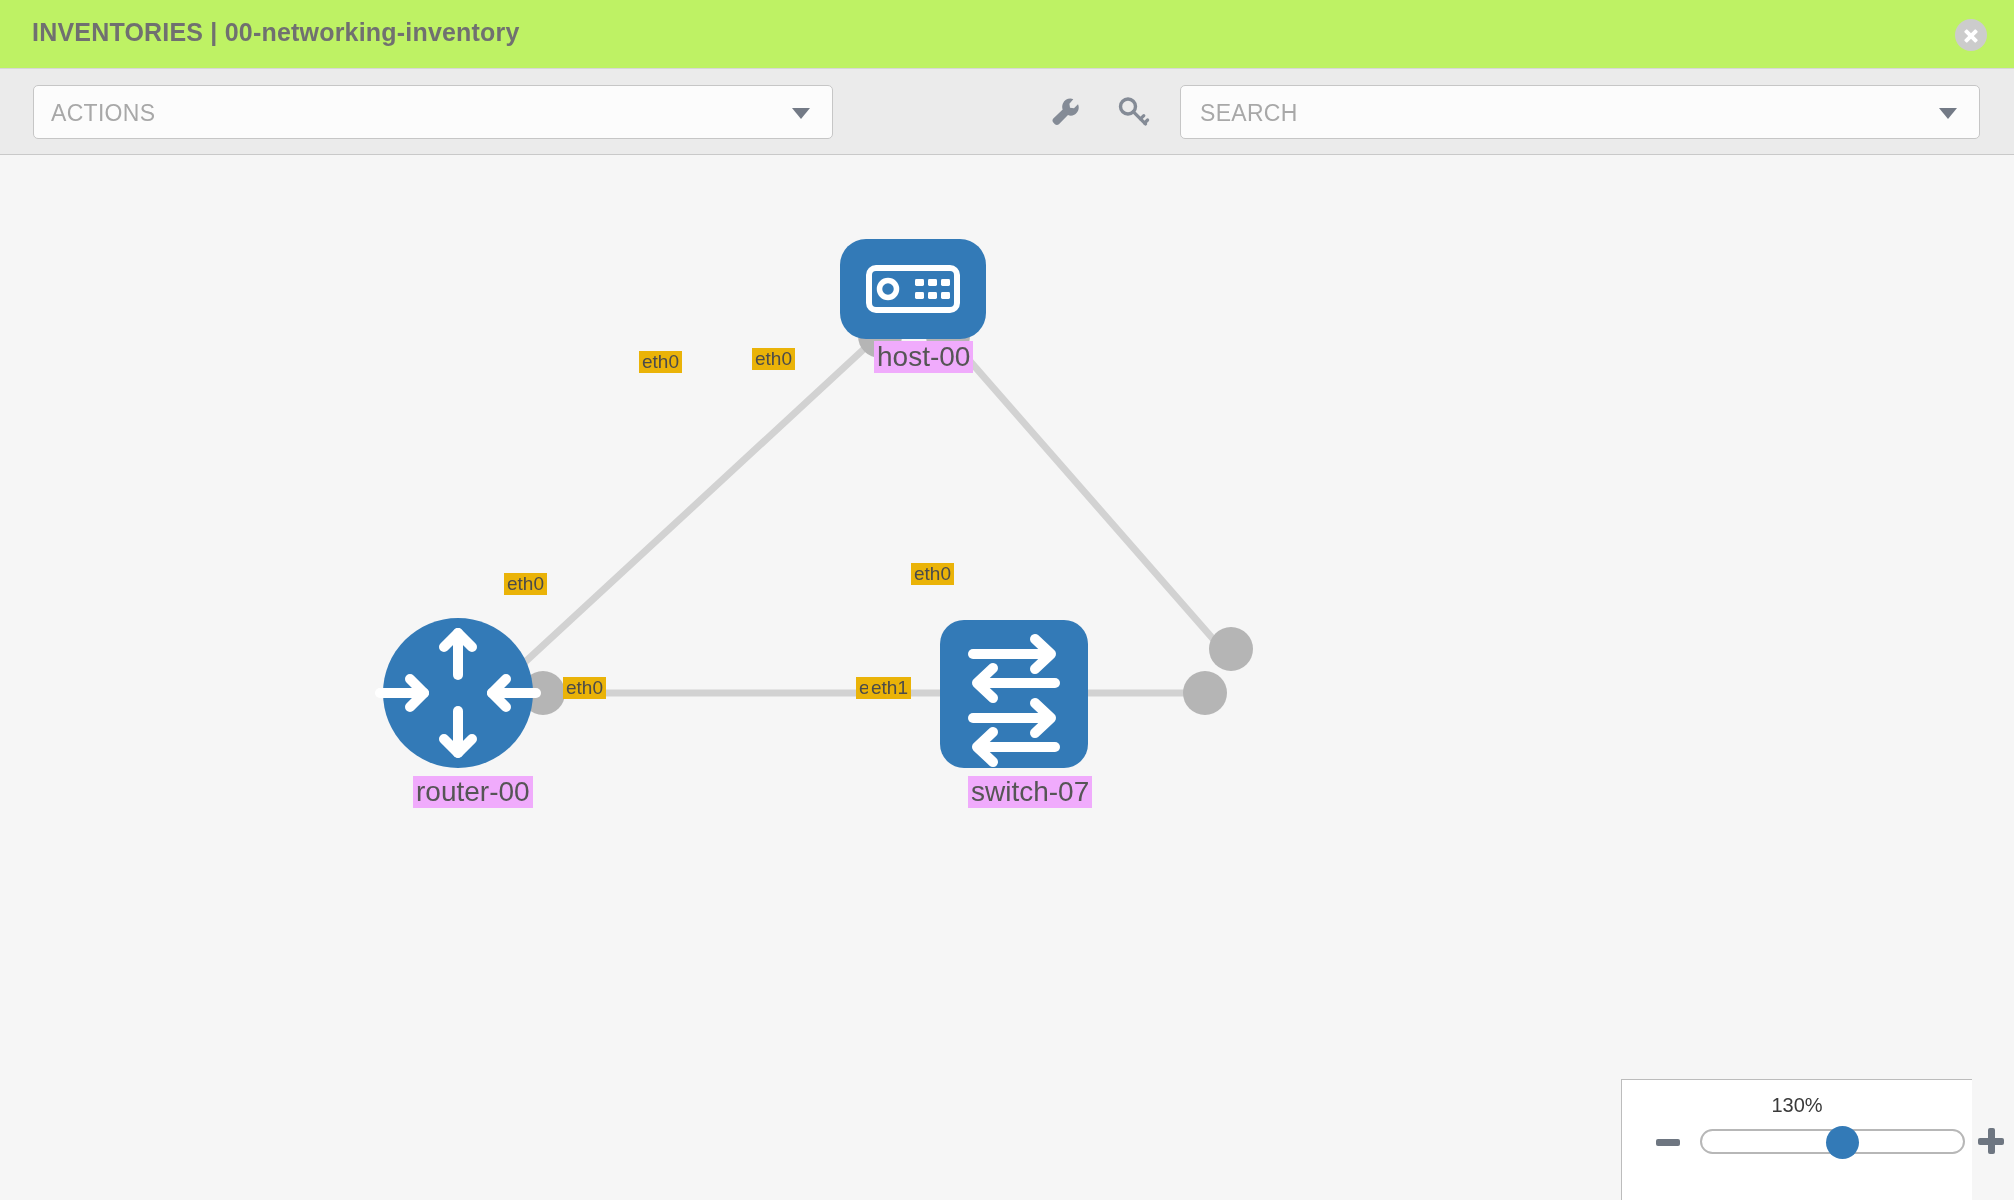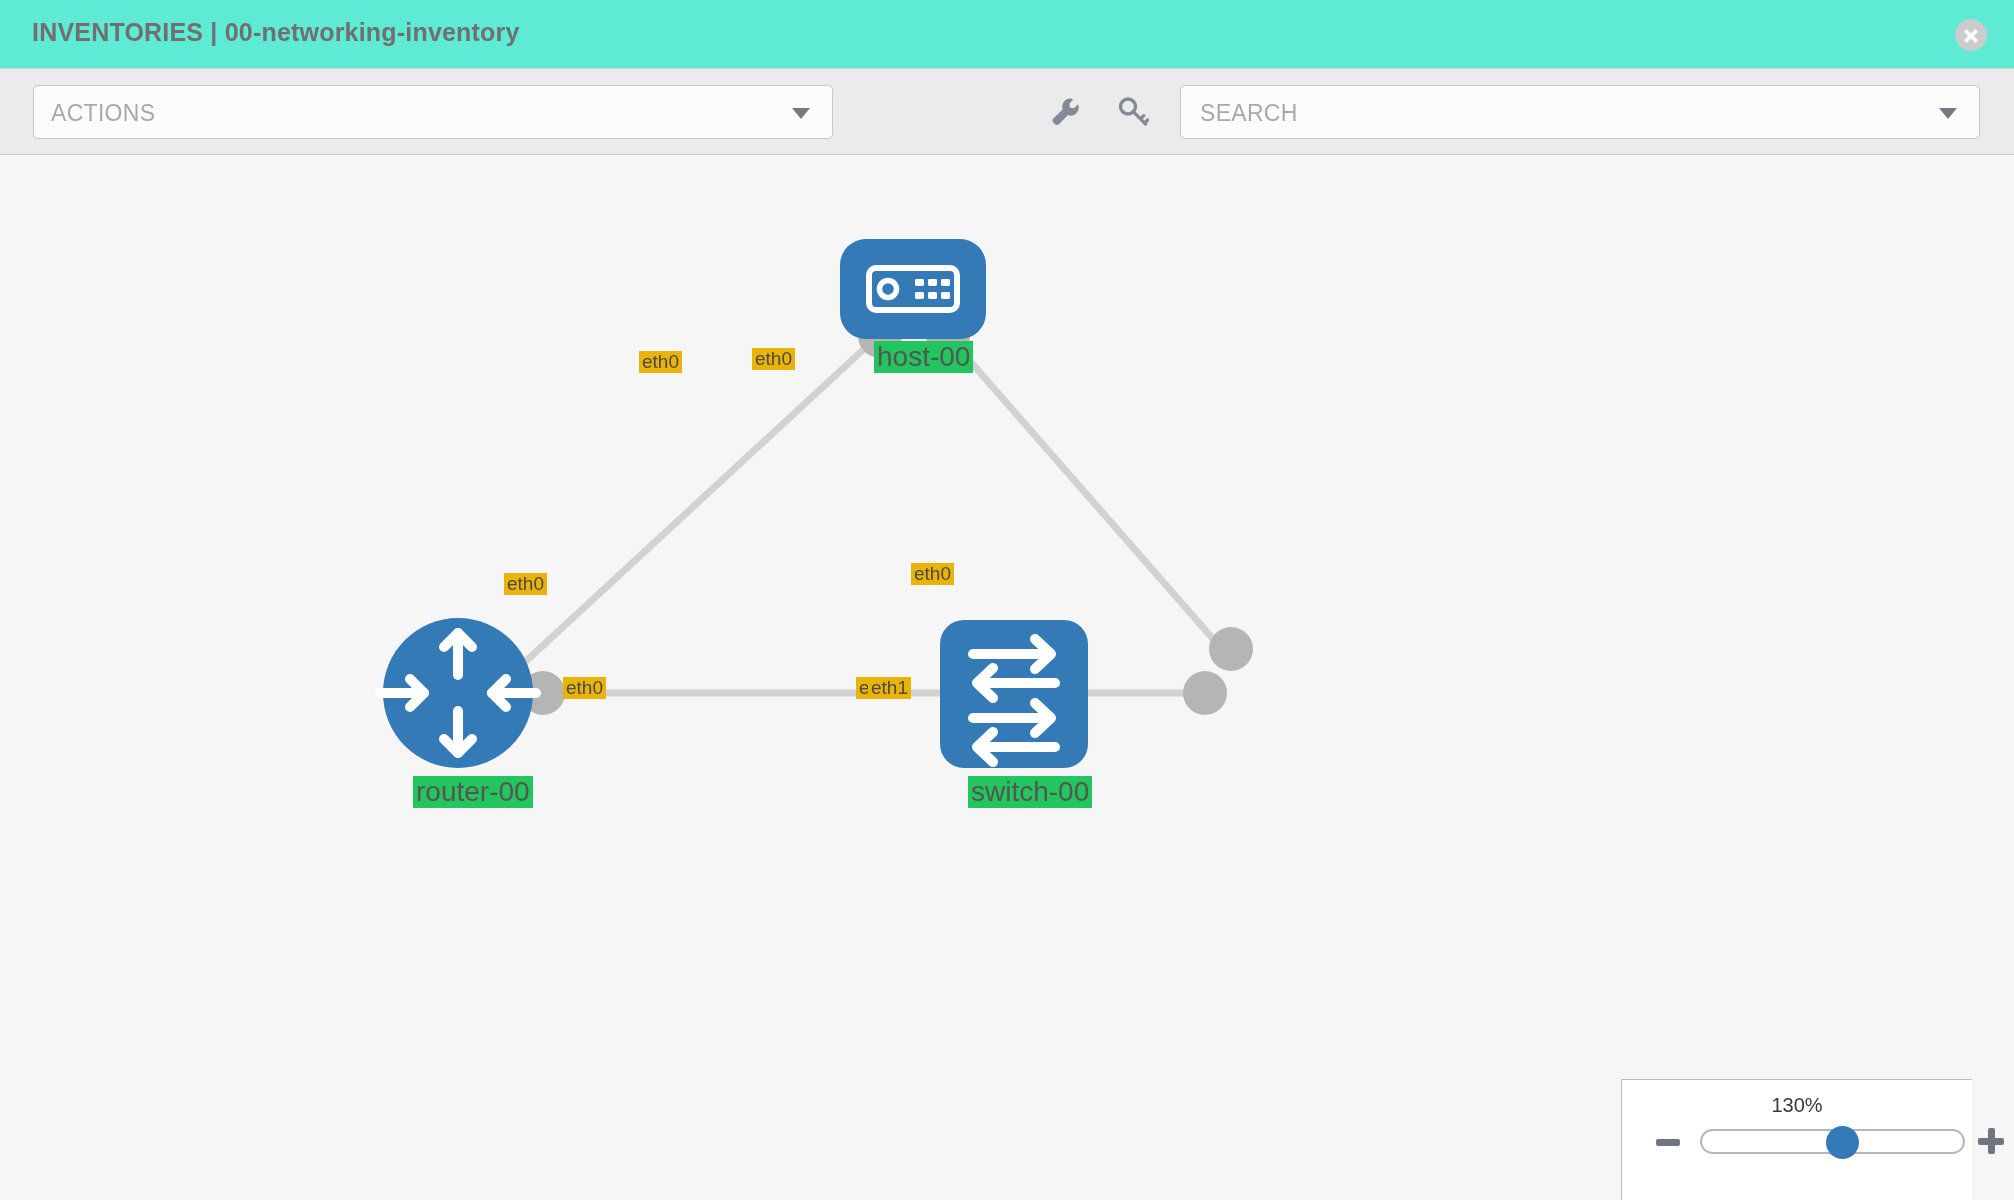--- a/index.html
+++ b/index.html
@@ -13,21 +13,21 @@
     position: relative;
     width: 2014px; height: 1200px;
     background: #f6f6f6;
   }
 
   
   .titlebar {
     position: absolute;
     left: 0; top: 0;
     width: 2014px; height: 69px;
-    background: #5eead4;
+    background: #bef264;
     border-bottom: 1px solid #d7d7d7;
   }
   .title-text {
     position: absolute;
     left: 32px; top: 18px;
     font-size: 25px;
     font-weight: bold;
     color: #707070;
     letter-spacing: 0.2px;
     white-space: nowrap;
@@ -121,21 +121,21 @@
     position: absolute;
     left: 0; top: 0;
     width: 2014px; height: 1044px;
   }
 
   
   .node-label {
     position: absolute;
     font-size: 28px;
     color: #555555;
-    background: #22c55e;
+    background: #f0abfc;
     white-space: nowrap;
     padding: 0 3px;
   }
   .iface-label {
     position: absolute;
     font-size: 19px;
     color: #4b4b4b;
     background: #eab308;
     white-space: nowrap;
     padding: 0 3px;
@@ -319,21 +319,21 @@
           <path d="M1055 591 L978 591"></path>
           <path d="M993 576 L977 591 L993 606"></path>
         </g>
       </g>
     </svg>
 
     <div class="node-label" style="left:874px; top:185px;">host-00</div>
 
     <div class="node-label" style="left:413px; top:620px;">router-00</div>
 
-    <div class="node-label" style="left:968px; top:620px;">switch-00</div>
+    <div class="node-label" style="left:968px; top:620px;">switch-07</div>
 
     <div class="iface-label" style="left:639px; top:195px;">eth0</div>
 
     <div class="iface-label" style="left:752px; top:192px;">eth0</div>
 
     <div class="iface-label" style="left:504px; top:417px;">eth0</div>
 
     <div class="iface-label" style="left:911px; top:407px;">eth0</div>
 
     <div class="iface-label" style="left:563px; top:521px;">eth0</div>

